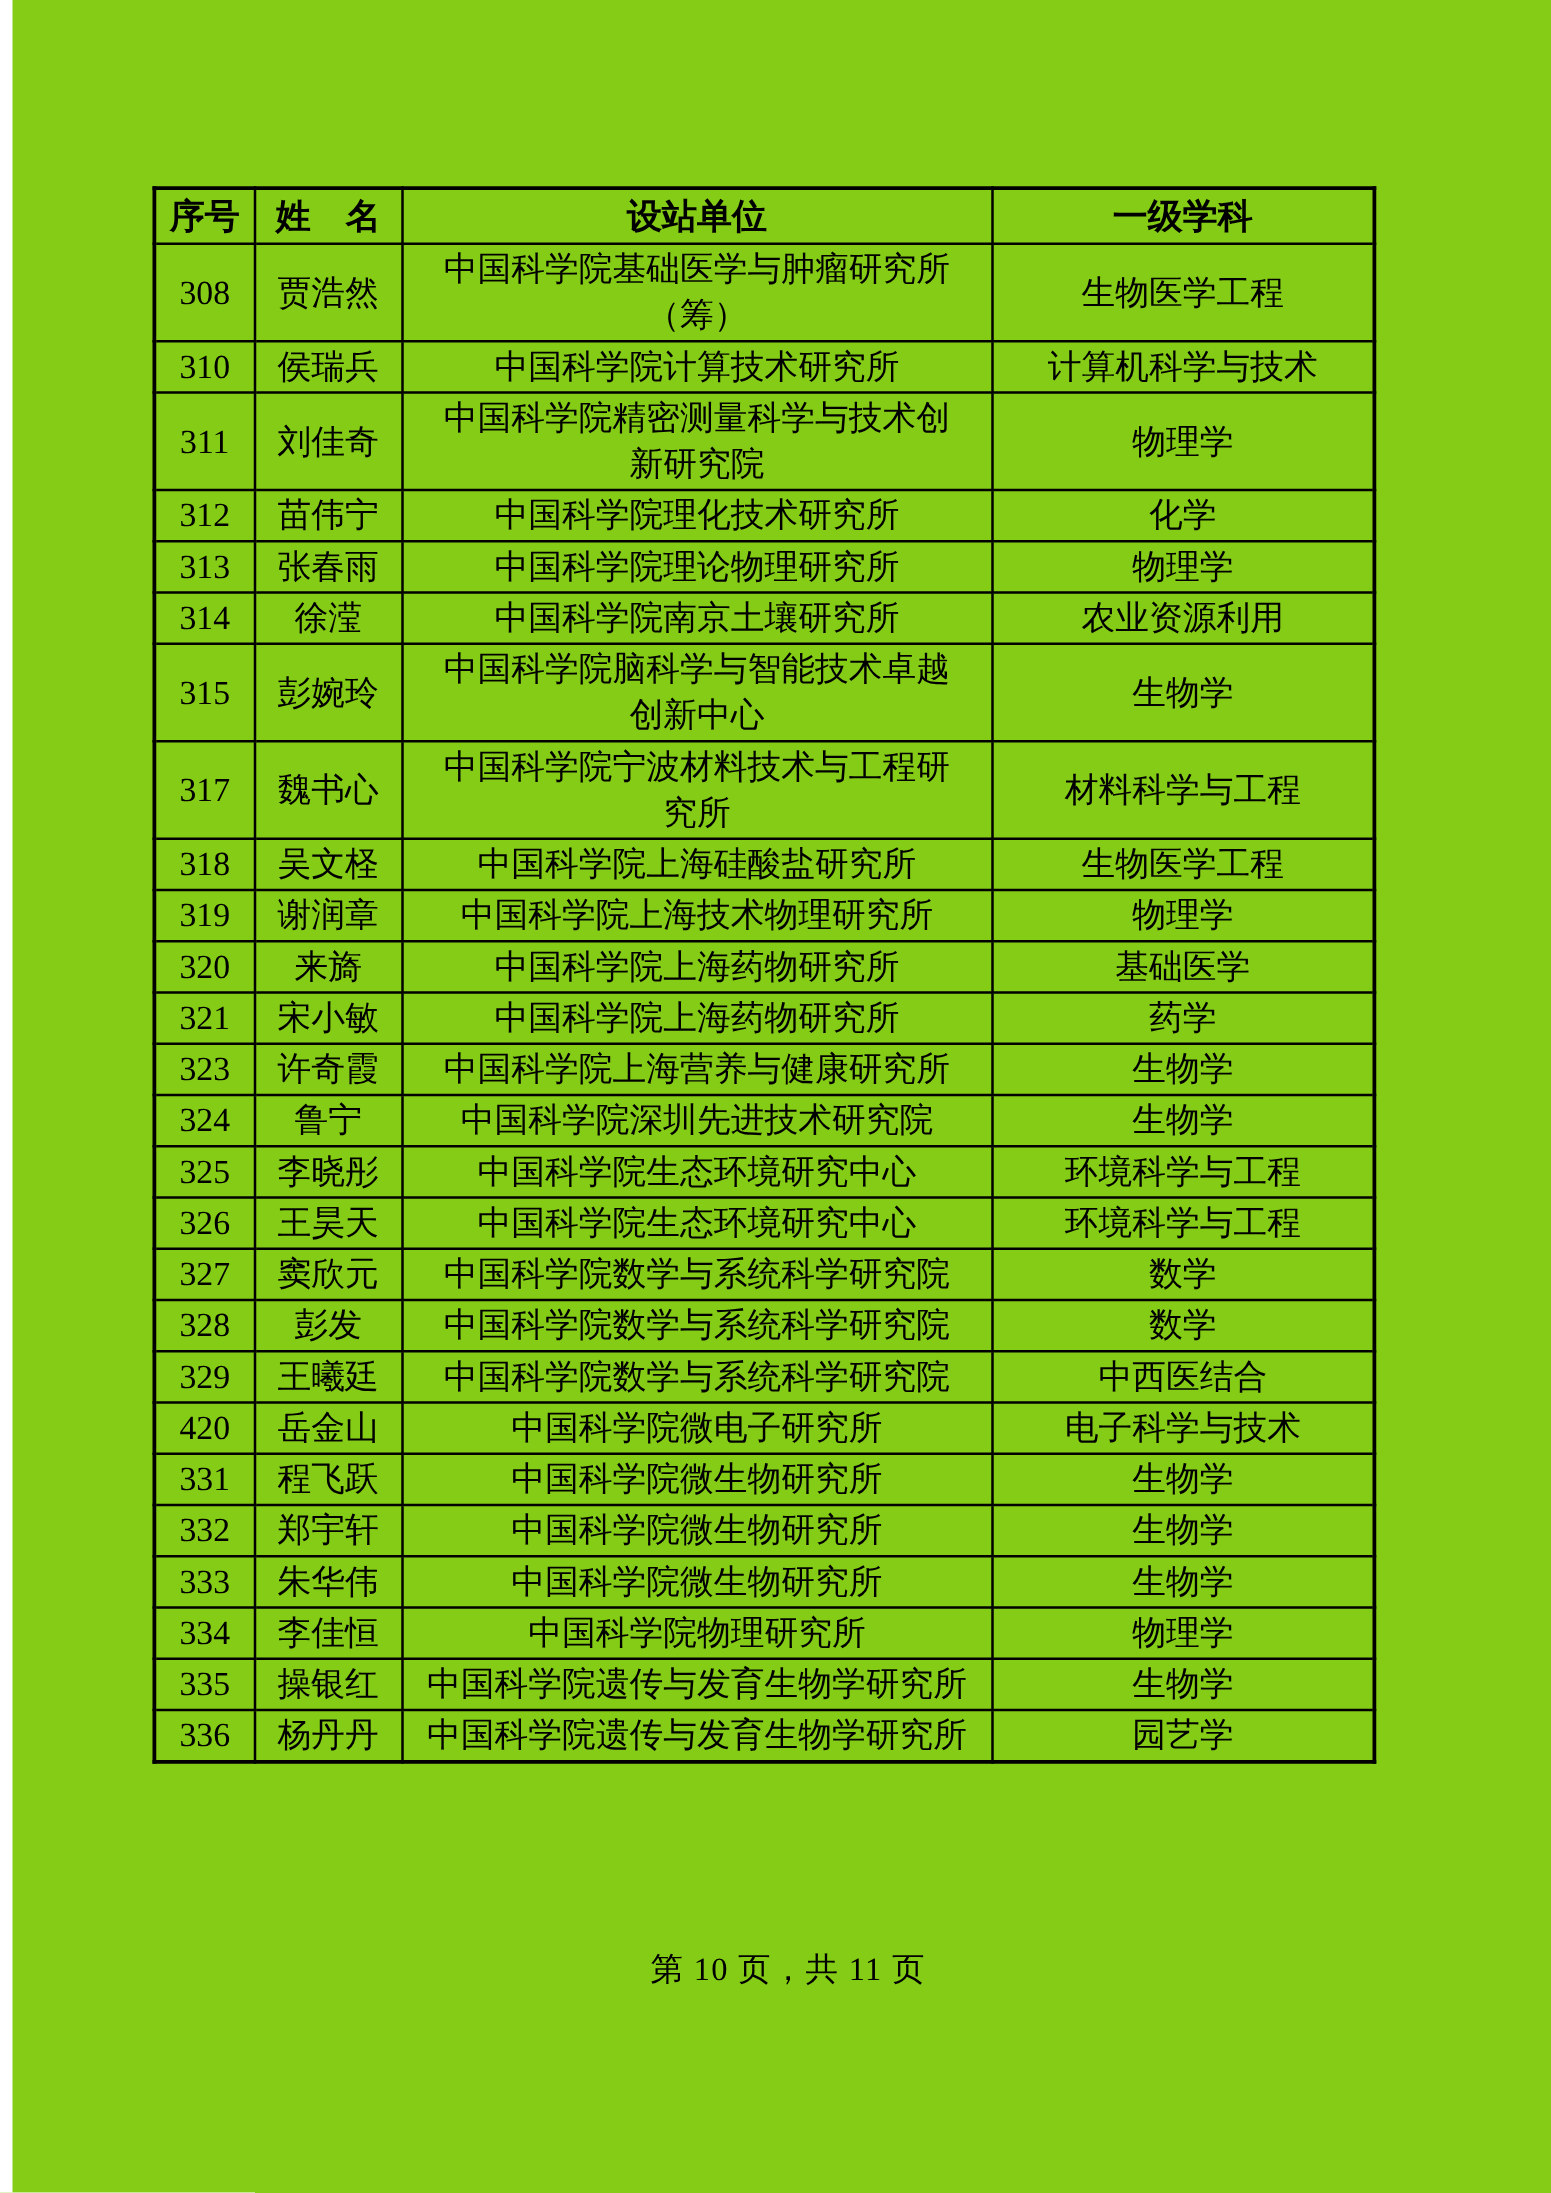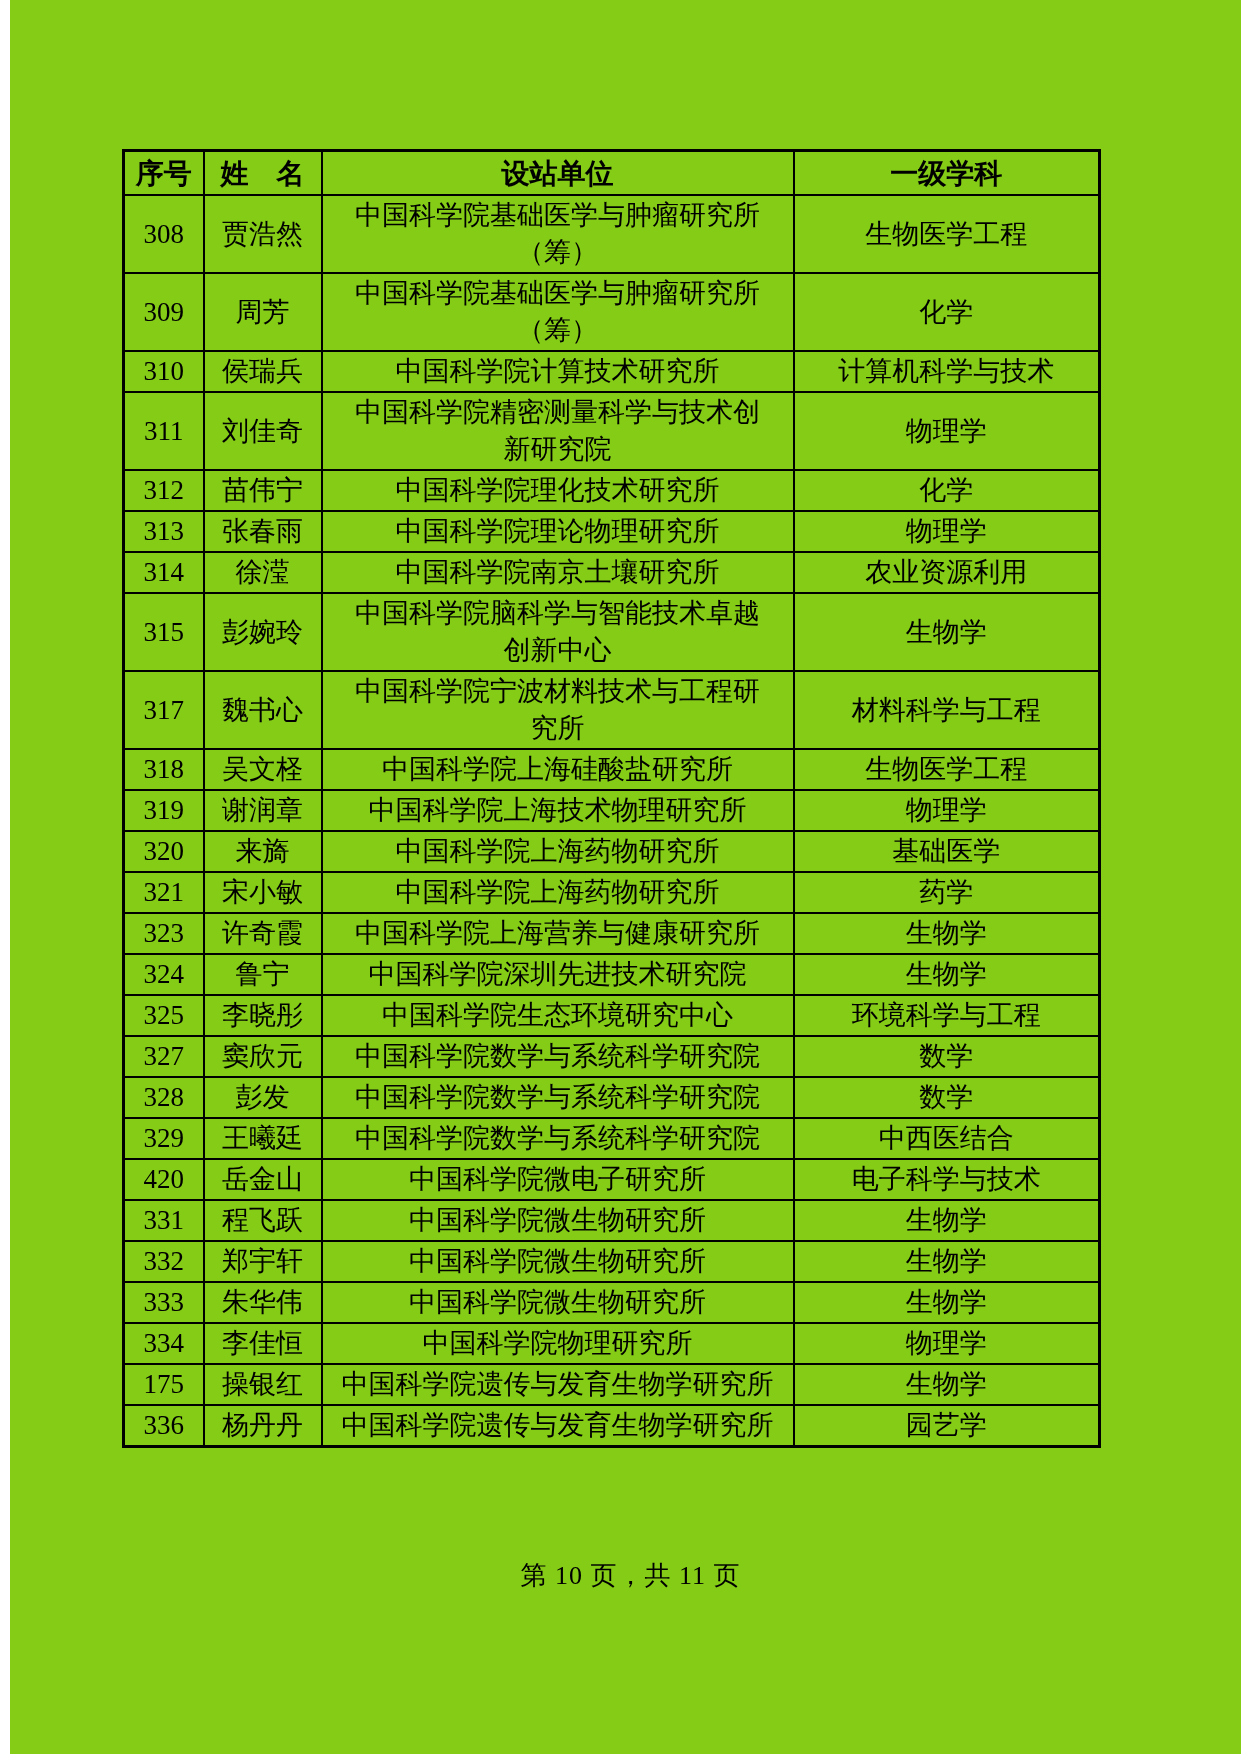--- a/index.html
+++ b/index.html
@@ -80,27 +80,20 @@
     </thead>
     <tbody>
         <tr>
           <td>308</td>
           <td>贾浩然</td>
           <td>中国科学院基础医学与肿瘤研究所
 （筹）</td>
           <td>生物医学工程</td>
         </tr>
         <tr>
-          <td>309</td>
-          <td>周芳</td>
-          <td>中国科学院基础医学与肿瘤研究所
-（筹）</td>
-          <td>化学</td>
-        </tr>
-        <tr>
           <td>310</td>
           <td>侯瑞兵</td>
           <td>中国科学院计算技术研究所</td>
           <td>计算机科学与技术</td>
         </tr>
         <tr>
           <td>311</td>
           <td>刘佳奇</td>
           <td>中国科学院精密测量科学与技术创
 新研究院</td>
@@ -174,20 +167,26 @@
           <td>中国科学院深圳先进技术研究院</td>
           <td>生物学</td>
         </tr>
         <tr>
           <td>325</td>
           <td>李晓彤</td>
           <td>中国科学院生态环境研究中心</td>
           <td>环境科学与工程</td>
         </tr>
         <tr>
+          <td>326</td>
+          <td>王昊天</td>
+          <td>中国科学院生态环境研究中心</td>
+          <td>环境科学与工程</td>
+        </tr>
+        <tr>
           <td>327</td>
           <td>窦欣元</td>
           <td>中国科学院数学与系统科学研究院</td>
           <td>数学</td>
         </tr>
         <tr>
           <td>328</td>
           <td>彭发</td>
           <td>中国科学院数学与系统科学研究院</td>
           <td>数学</td>
@@ -222,21 +221,21 @@
           <td>中国科学院微生物研究所</td>
           <td>生物学</td>
         </tr>
         <tr>
           <td>334</td>
           <td>李佳恒</td>
           <td>中国科学院物理研究所</td>
           <td>物理学</td>
         </tr>
         <tr>
-          <td>175</td>
+          <td>335</td>
           <td>操银红</td>
           <td>中国科学院遗传与发育生物学研究所</td>
           <td>生物学</td>
         </tr>
         <tr>
           <td>336</td>
           <td>杨丹丹</td>
           <td>中国科学院遗传与发育生物学研究所</td>
           <td>园艺学</td>
         </tr>

